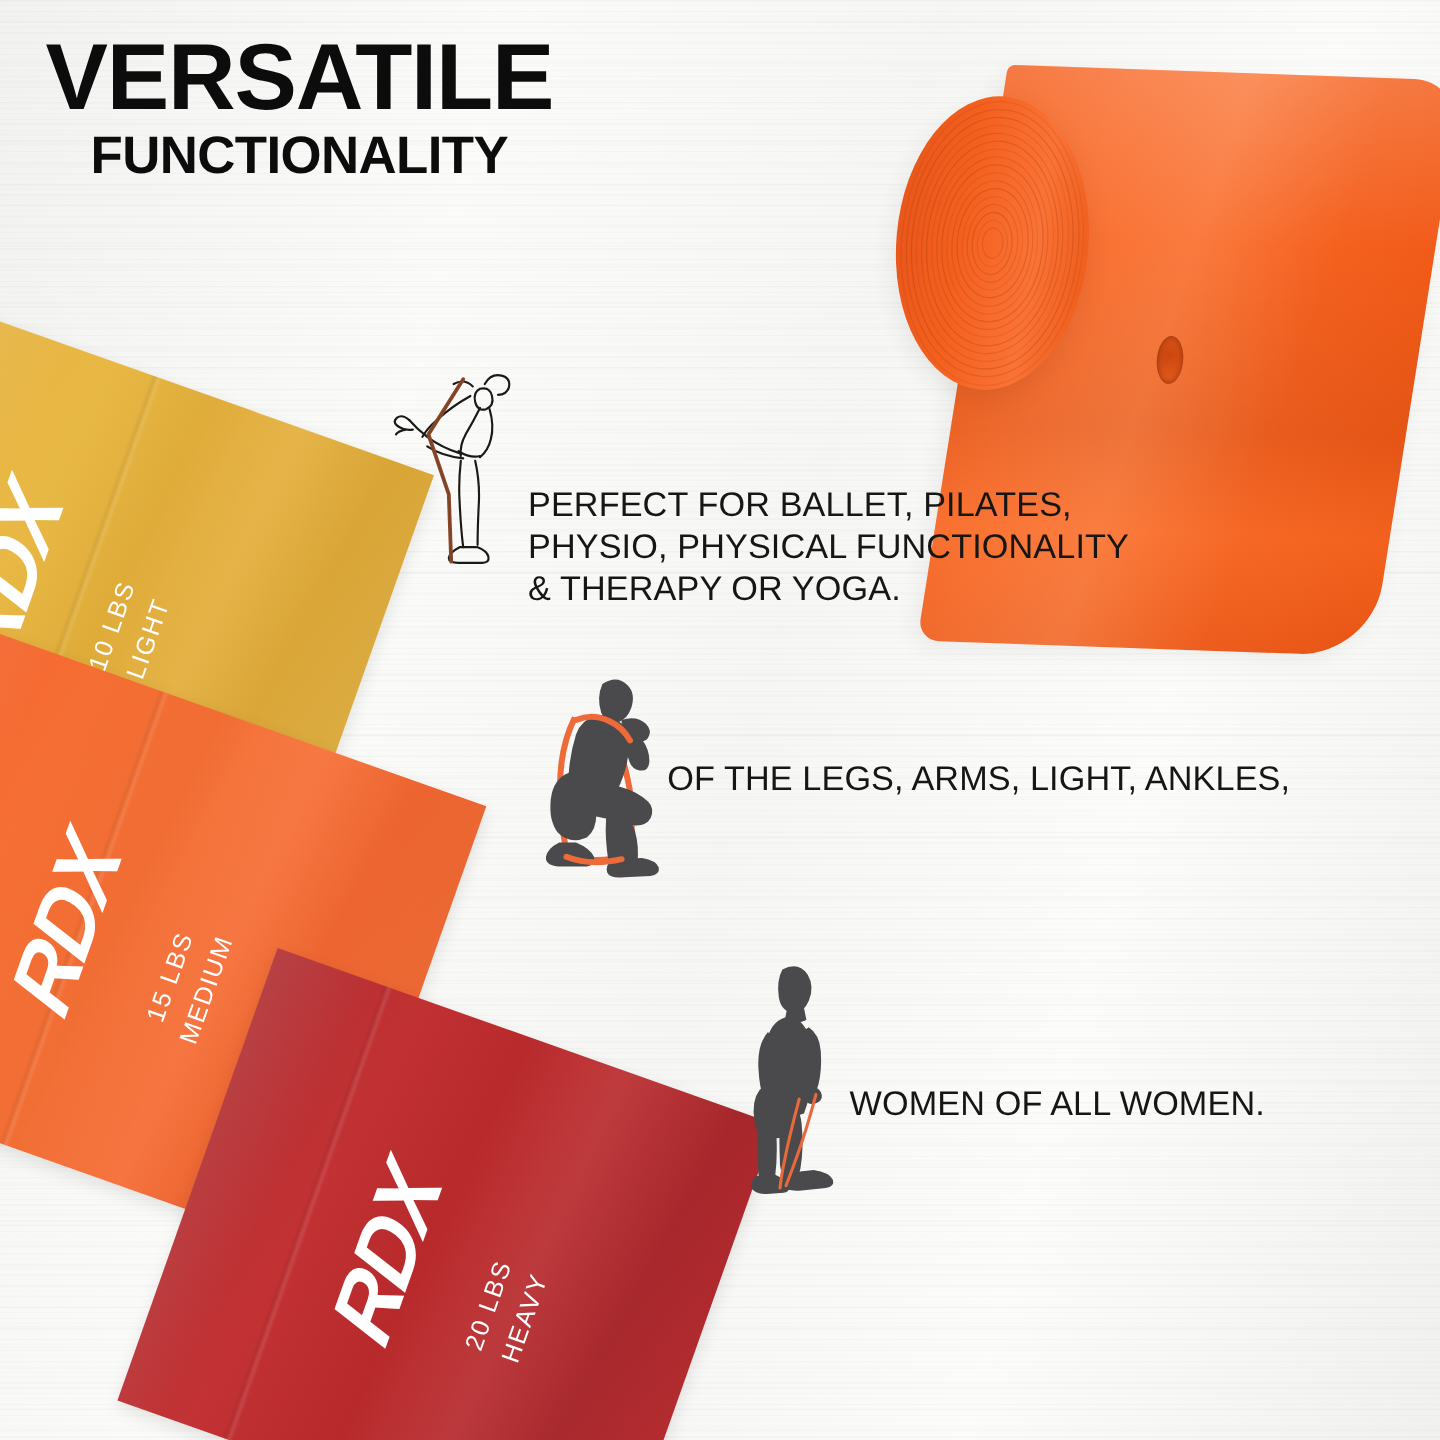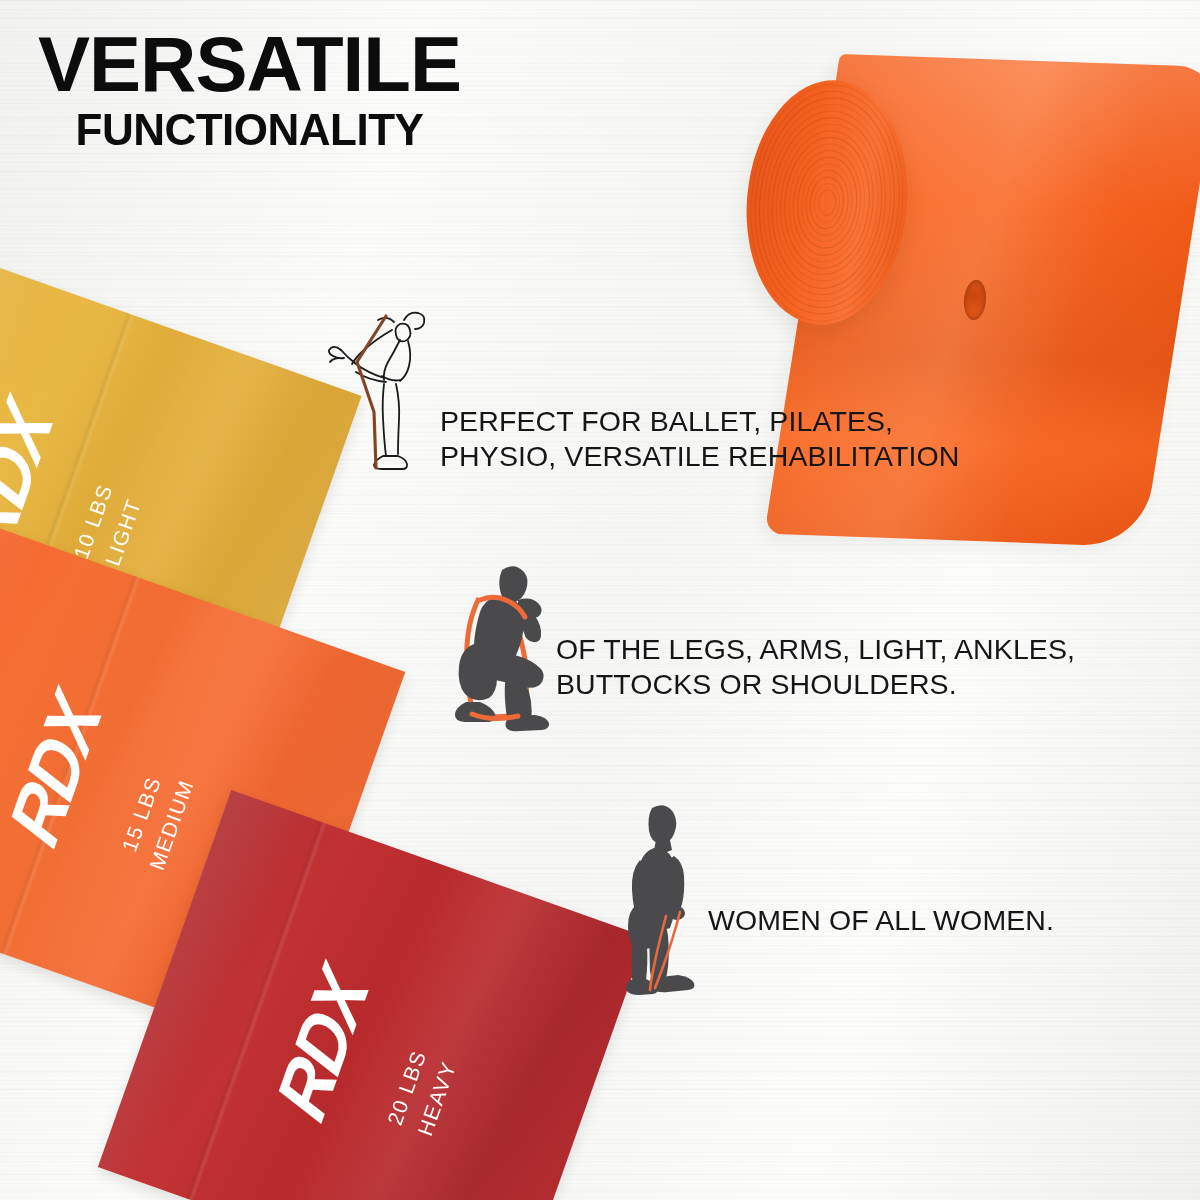--- a/index.html
+++ b/index.html
@@ -304,25 +304,25 @@
 
       <g fill="none" stroke="#e9693d" stroke-width="2.6" stroke-linecap="round">
         <path d="M64 112 q-8 30 -16 52 q-5 14 -9 24"></path>
         <path d="M50 116 q-8 30 -12 50 q-3 14 -4 24"></path>
       </g>
     </svg>
   </div>
 
   <div class="feature" id="feat-1">
     <p>PERFECT FOR BALLET, PILATES,</p>
-    <p>PHYSIO, VERSATILE REHABILITATION</p>
+    <p>PHYSIO, PHYSICAL FUNCTIONALITY</p>
+    <p>&amp; THERAPY OR YOGA.</p>
   </div>
 
   <div class="feature" id="feat-2">
     <p>OF THE LEGS, ARMS, LIGHT, ANKLES,</p>
-    <p>BUTTOCKS OR SHOULDERS.</p>
   </div>
 
   <div class="feature" id="feat-3">
     <p>WOMEN OF ALL WOMEN.</p>
   </div>
 
 </div>
 
 </body></html>

